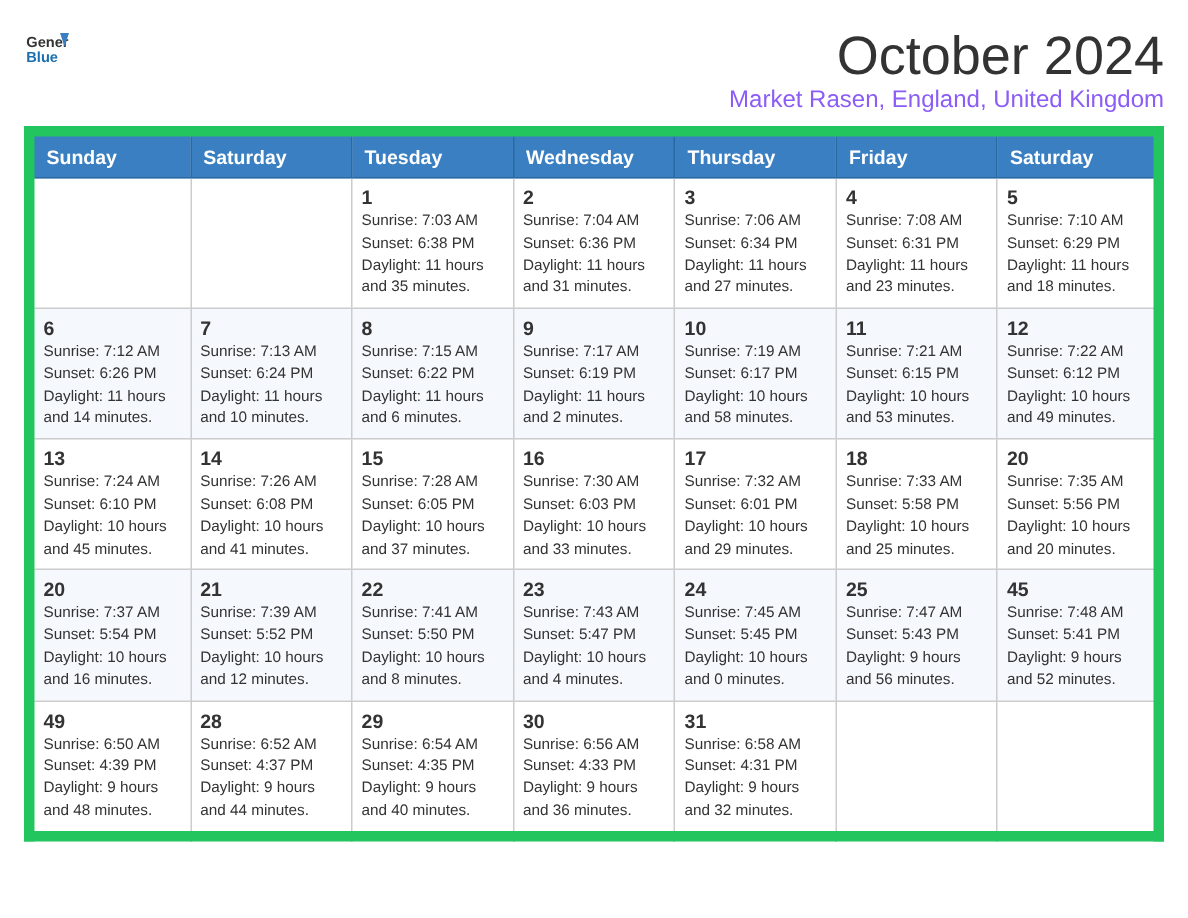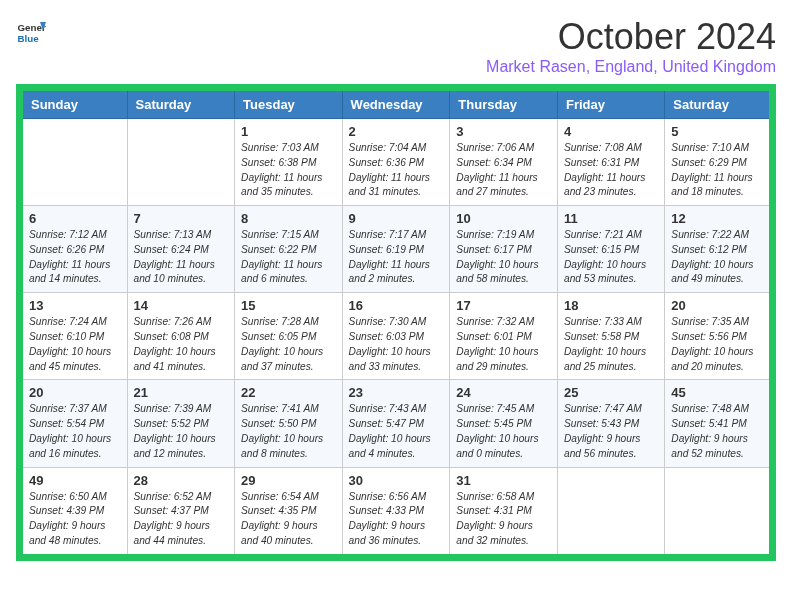--- a/index.html
+++ b/index.html
@@ -70,21 +70,20 @@
     .day-number {
       font-size: 13px;
       font-weight: bold;
       display: block;
       margin-bottom: 2px;
     }
     .day-info {
       font-size: 10.2px;
       line-height: 1.45;
       color: #333;
-      font-style: italic;
     }
     .empty-cell {
       background: #fff !important;
     }
   </style>
 </head>
 <body>
 
 <div class="header-area">
   <div class="logo">

